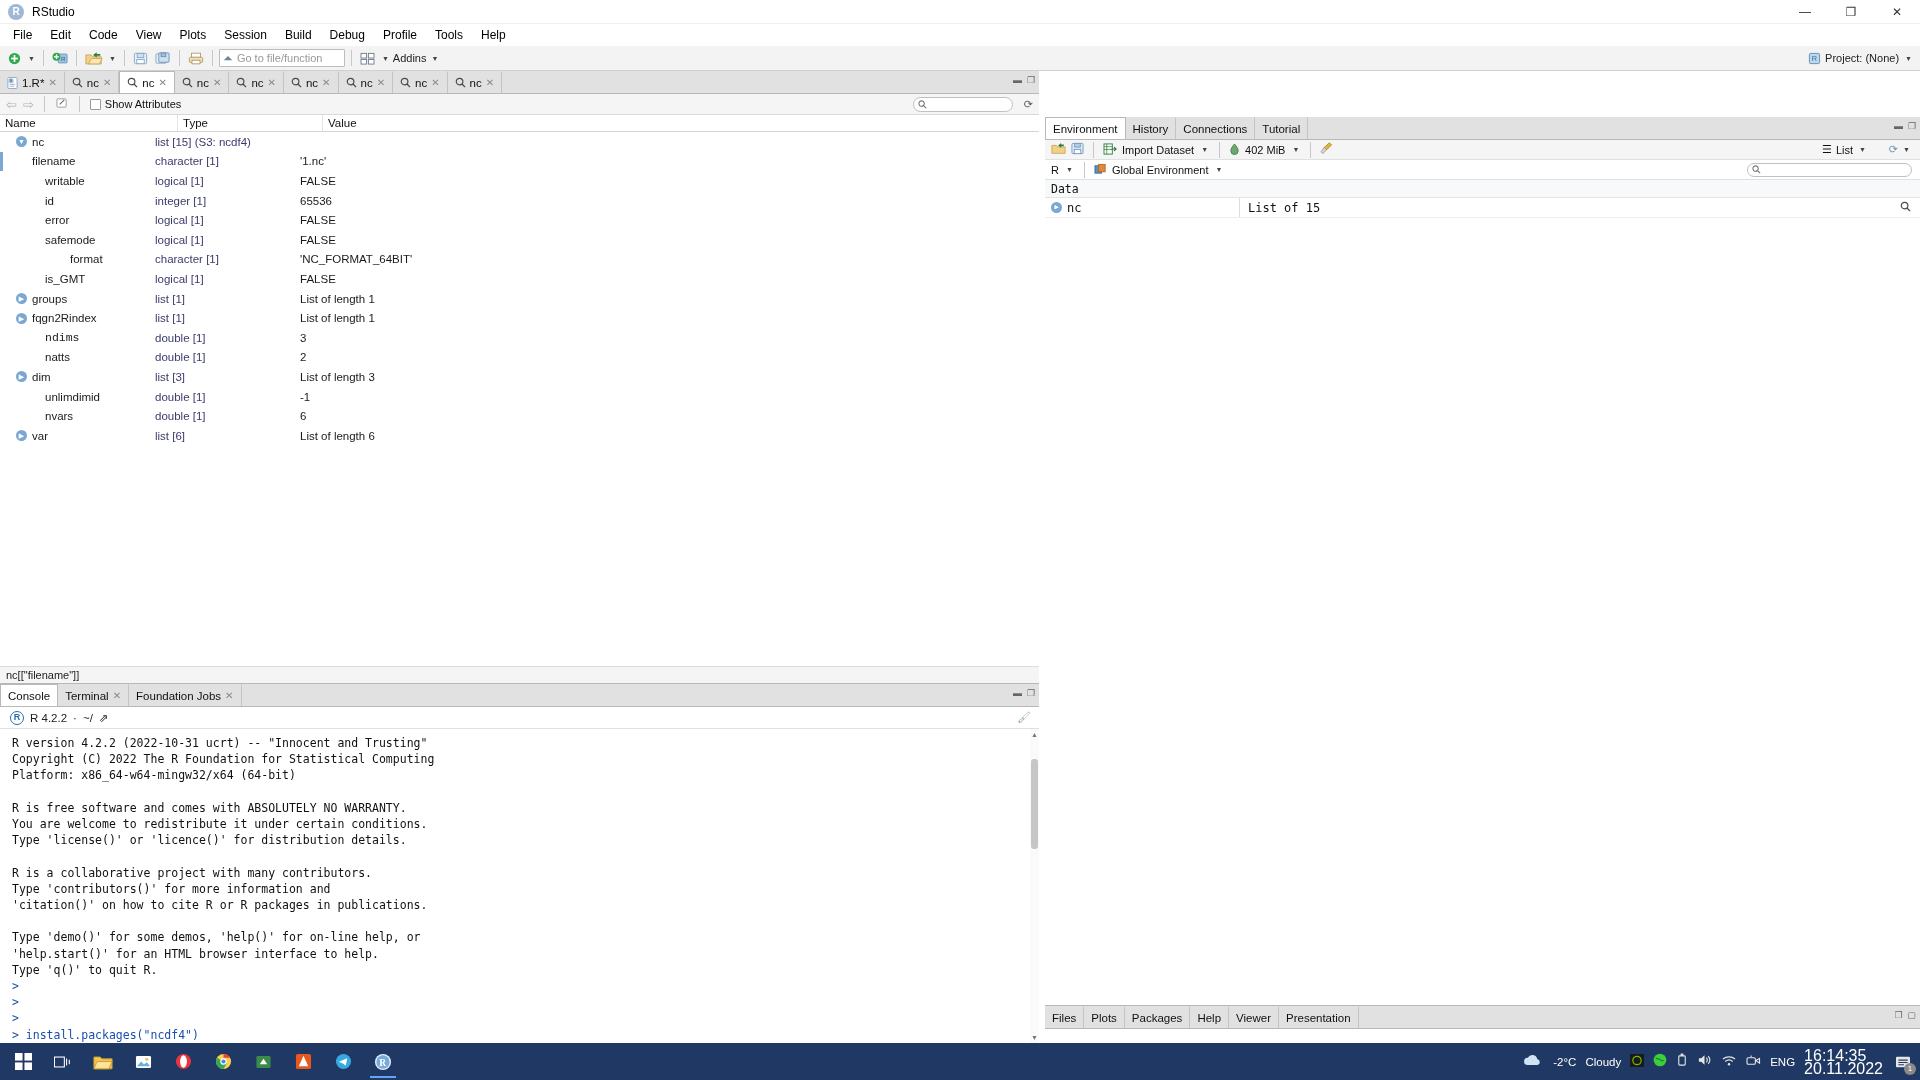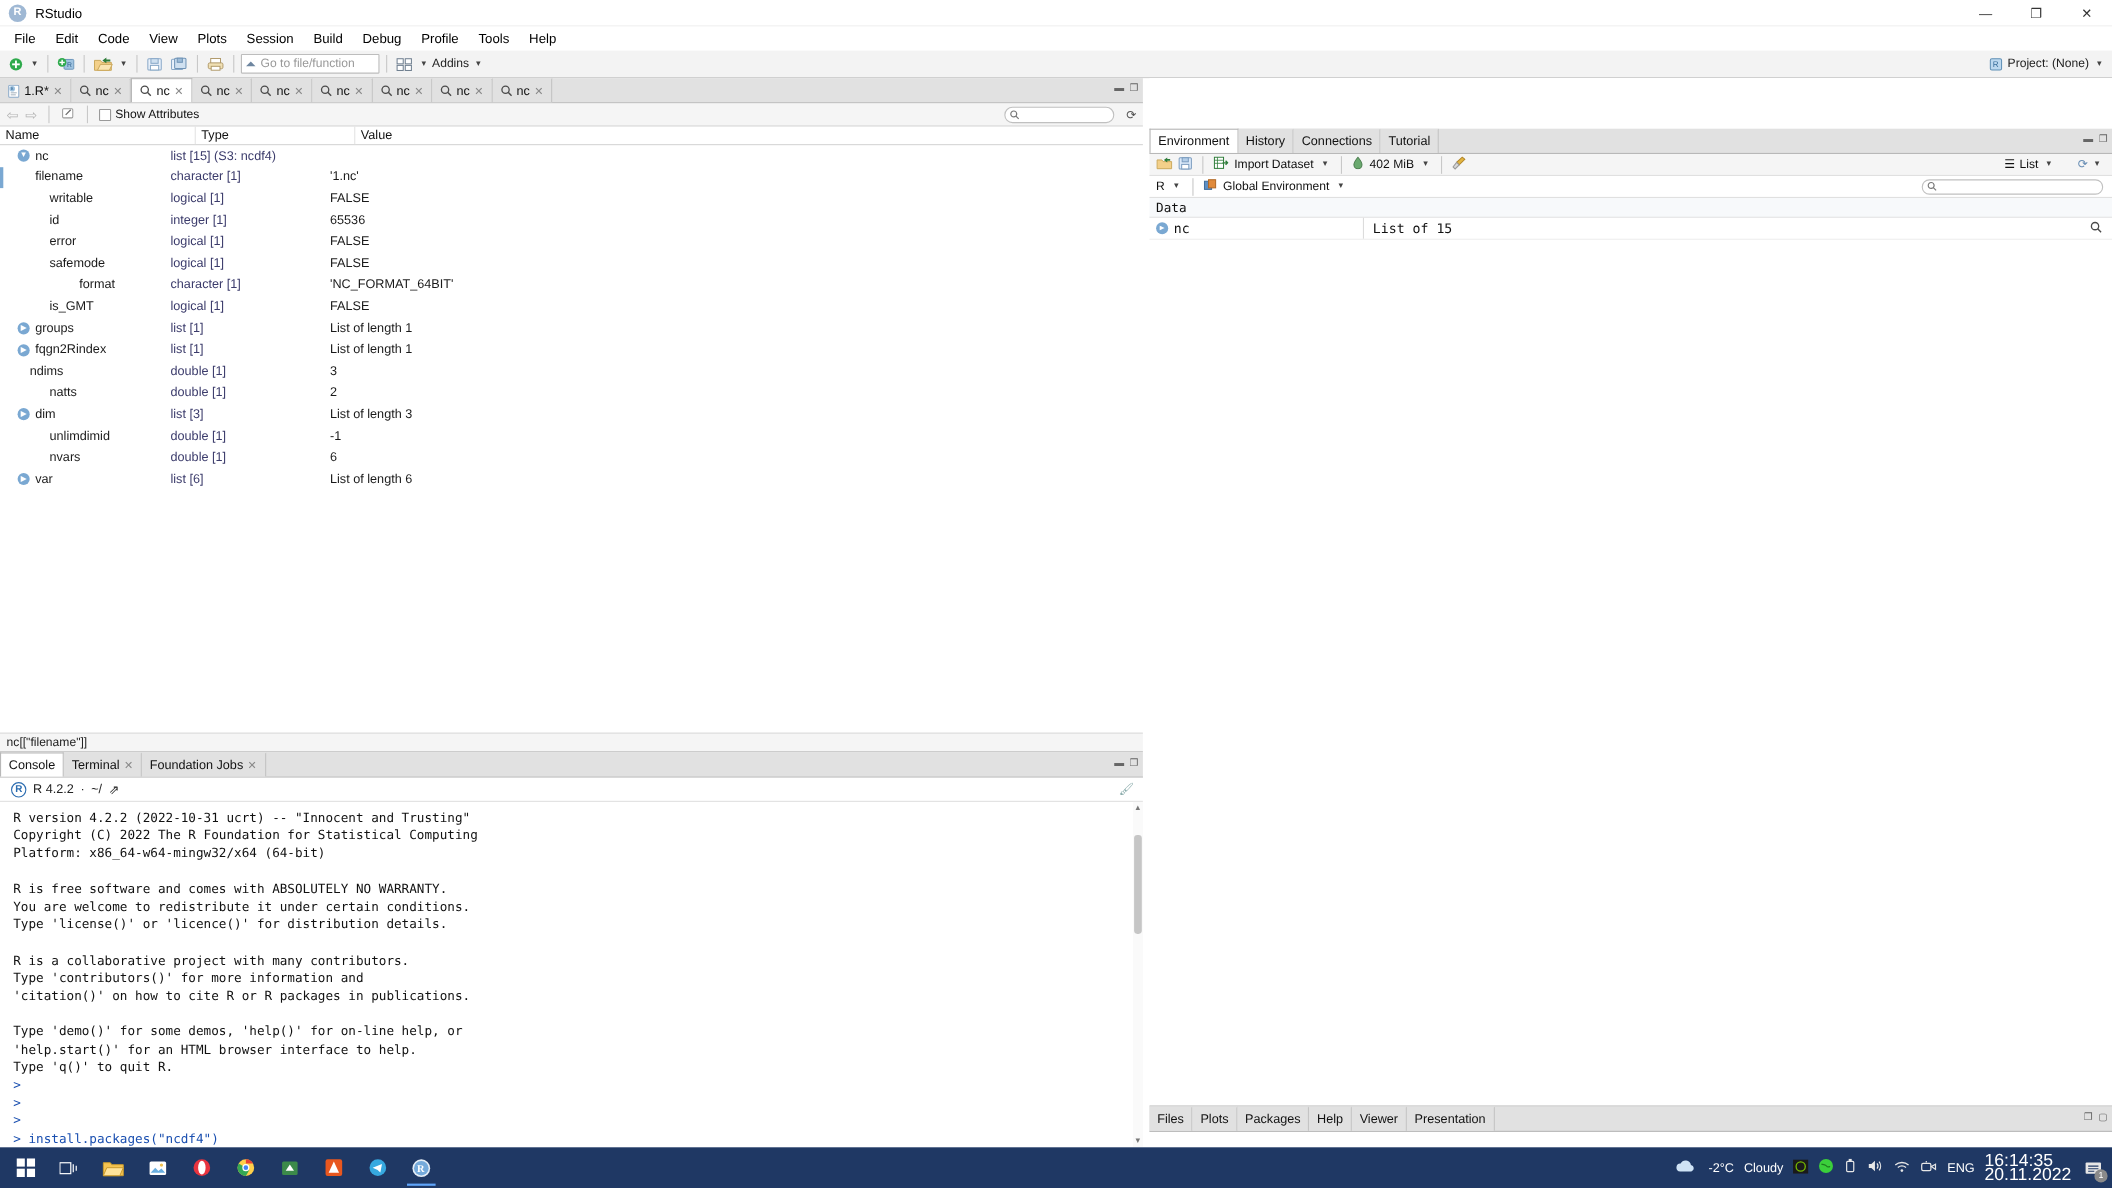--- a/index.html
+++ b/index.html
@@ -493,21 +493,21 @@
           </div>
           <div class="dv-row">
             <div class="c-name">
               <span style="padding-left: 45px;">safemode</span>
             </div>
             <div class="c-type">logical [1]</div>
             <div class="c-val">FALSE</div>
           </div>
           <div class="dv-row">
             <div class="c-name">
-              <span style="padding-left: 72px;">format</span>
+              <span style="padding-left: 45px; margin-left: 25px;">format</span>
             </div>
             <div class="c-type">character [1]</div>
             <div class="c-val">'NC_FORMAT_64BIT'</div>
           </div>
           <div class="dv-row">
             <div class="c-name">
               <span style="padding-left: 45px;">is_GMT</span>
             </div>
             <div class="c-type">logical [1]</div>
             <div class="c-val">FALSE</div>
@@ -523,21 +523,21 @@
           <div class="dv-row">
             <div class="c-name">
               <span class="expander" style="margin-left: 16px;">▶</span>
               <span>fqgn2Rindex</span>
             </div>
             <div class="c-type">list [1]</div>
             <div class="c-val">List of length 1</div>
           </div>
           <div class="dv-row">
             <div class="c-name">
-              <span style="padding-left: 27px;">ndims</span>
+              <span style="padding-left: 45px; font-family: Liberation Mono, monospace;">ndims</span>
             </div>
             <div class="c-type">double [1]</div>
             <div class="c-val">3</div>
           </div>
           <div class="dv-row">
             <div class="c-name">
               <span style="padding-left: 45px;">natts</span>
             </div>
             <div class="c-type">double [1]</div>
             <div class="c-val">2</div>

